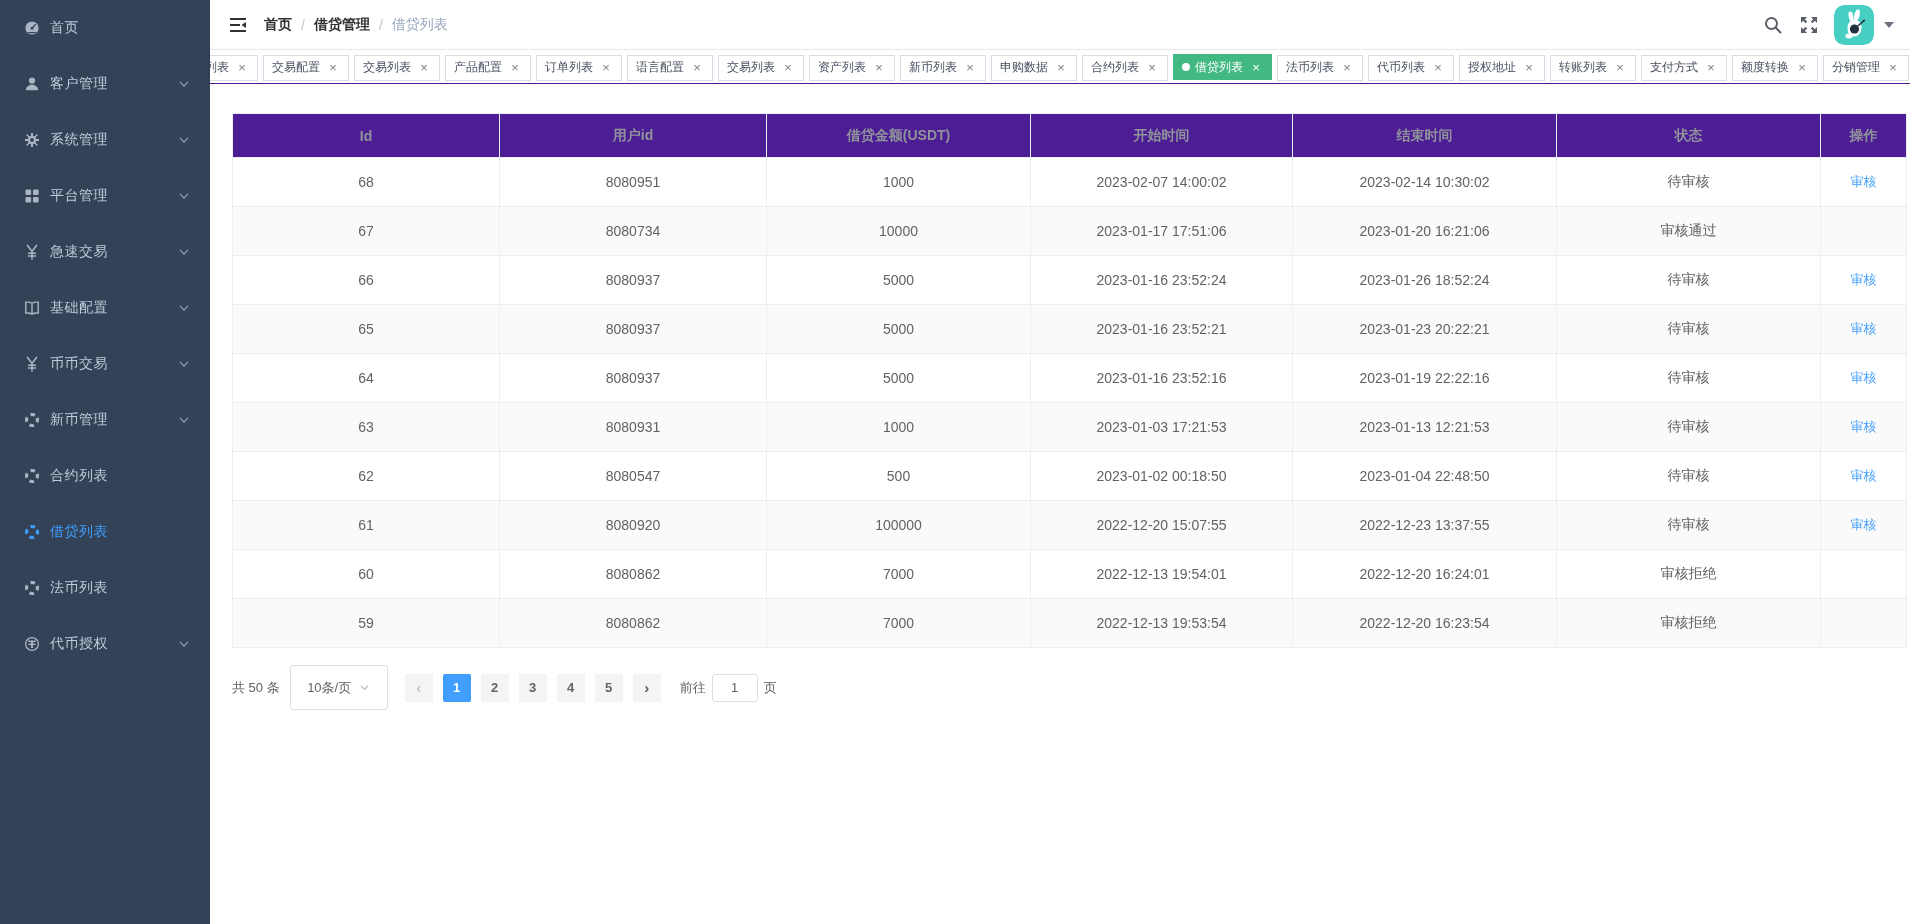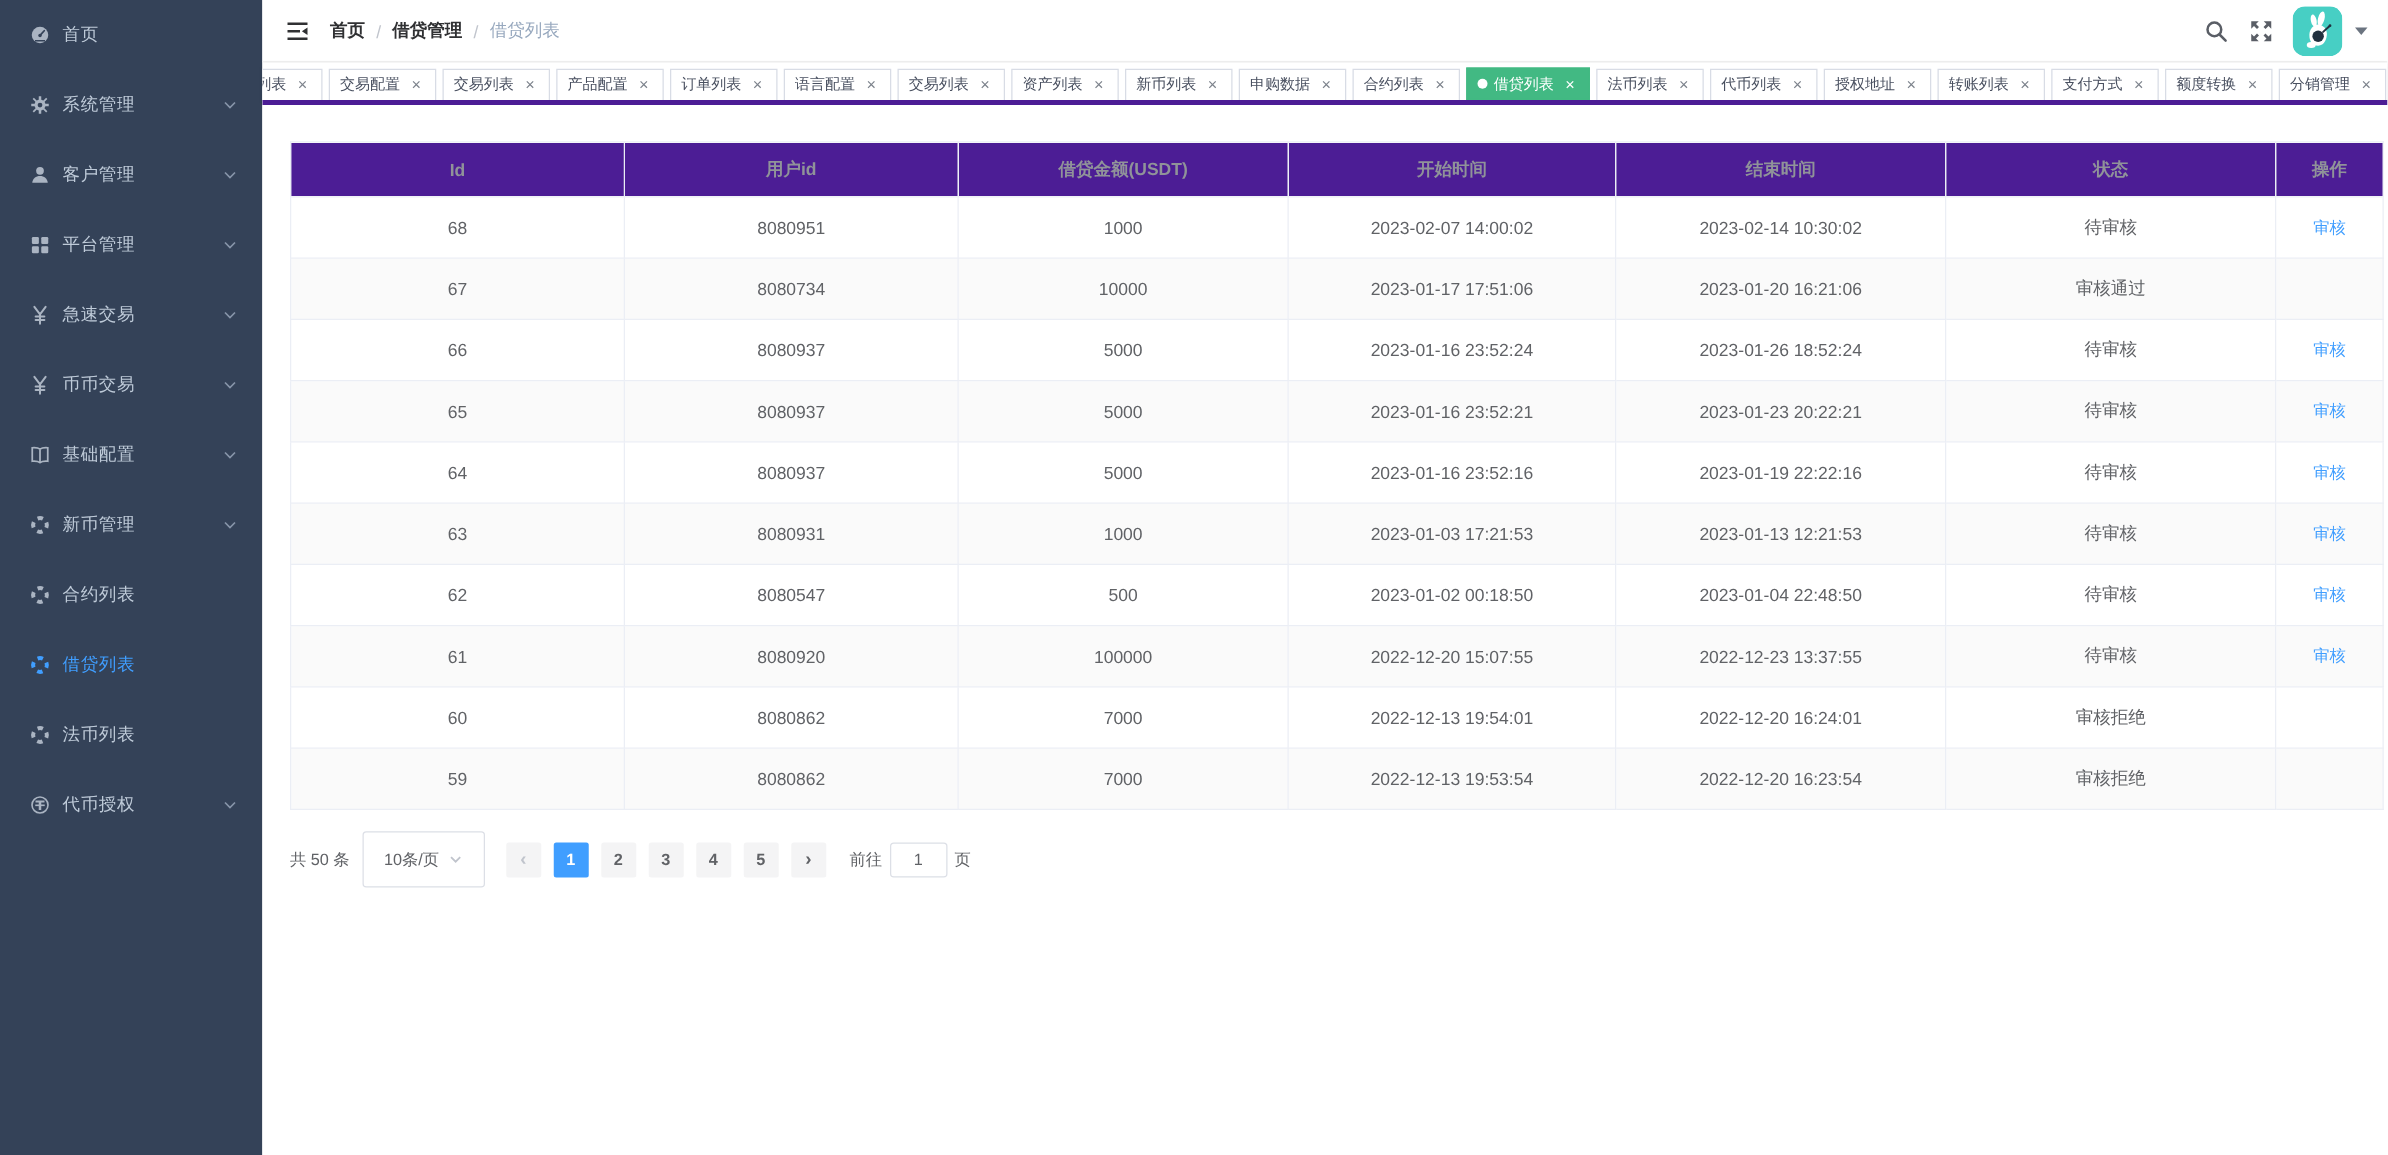--- a/index.html
+++ b/index.html
@@ -43,21 +43,21 @@
   .crumb-sep{color:#c0c4cc;margin:0 9px;font-weight:400;}
   .navbar-right{margin-left:auto;display:flex;align-items:center;}
   .nav-icon{width:18px;height:18px;color:#5a5e66;cursor:pointer;margin-left:18px;}
   .nav-icon svg{width:18px;height:18px;display:block;}
   .avatar{width:40px;height:40px;border-radius:10px;margin-left:16px;cursor:pointer;overflow:hidden;}
   .avatar svg{width:40px;height:40px;display:block;}
   .caret-down{width:0;height:0;border-left:5px solid transparent;border-right:5px solid transparent;
     border-top:6px solid #6b7480;margin-left:10px;cursor:pointer;}
 
   
-  .tags-bar{height:34px;background:#fff;border-bottom:4px solid #4c1d95;
+  .tags-bar{height:34px;background:#fff;border-bottom:1px solid #4c1d95;
     box-shadow:0 1px 3px rgba(0,0,0,.12),0 0 3px rgba(0,0,0,.04);
     padding:4px 0 0 0;white-space:nowrap;overflow:hidden;}
   .tag{display:inline-flex;align-items:center;height:26px;padding:0 8px;margin-left:5px;
     border:1px solid #d8dce5;background:#fff;color:#495060;font-size:12px;cursor:pointer;}
   .tag.clipped{margin-left:-14px;}
   .tag .tag-dot{width:8px;height:8px;border-radius:50%;background:#fff;margin-right:5px;display:none;}
   .tag .tag-close{margin-left:6px;font-size:13px;line-height:1;color:#7d838c;width:14px;height:14px;
     display:inline-flex;align-items:center;justify-content:center;border-radius:50%;}
   .tag.active{background:var(--tag-green);border-color:var(--tag-green);color:#fff;}
   .tag.active .tag-dot{display:inline-block;}
@@ -105,20 +105,34 @@
             <circle cx="8" cy="8" r="6.6" fill="currentColor"></circle>
             <path d="M8 8.3L11.4 4.6" stroke="#344258" stroke-width="1.4" stroke-linecap="round" fill="none"></path>
             <circle cx="8" cy="8.3" r="1.4" fill="#344258"></circle>
             <path d="M4 12.6h8" stroke="#344258" stroke-width="1.2"></path>
           </svg>
         </span>
         <span class="menu-label">首页</span>
       </div>
       <div class="menu-item">
         <span class="menu-icon">
+          <svg viewBox="0 0 16 16" fill="currentColor">
+            <circle cx="8" cy="4.6" r="3.1"></circle>
+            <path d="M1.8 14.2c.3-3.4 2.9-5.4 6.2-5.4s5.9 2 6.2 5.4z"></path>
+          </svg>
+        </span>
+        <span class="menu-label">客户管理</span>
+        <span class="menu-chevron">
+          <svg viewBox="0 0 12 12" fill="none" stroke="currentColor" stroke-width="1.4">
+            <path d="M2 4l4 4 4-4"></path>
+          </svg>
+        </span>
+      </div>
+      <div class="menu-item">
+        <span class="menu-icon">
           <svg viewBox="0 0 16 16">
             <g fill="currentColor">
               <path d="M7 1h2v14H7z"></path>
               <path d="M1 7h14v2H1z"></path>
               <path d="M3.1 2.1l10.8 10.8-1 1L2.1 3.1z"></path>
               <path d="M12.9 2.1L2.1 12.9l1 1L13.9 3.1z"></path>
               <circle cx="8" cy="8" r="4.4"></circle>
             </g>
             <circle cx="8" cy="8" r="1.9" fill="#344258"></circle>
           </svg>
@@ -126,34 +140,20 @@
         <span class="menu-label">系统管理</span>
         <span class="menu-chevron">
           <svg viewBox="0 0 12 12" fill="none" stroke="currentColor" stroke-width="1.4">
             <path d="M2 4l4 4 4-4"></path>
           </svg>
         </span>
       </div>
       <div class="menu-item">
         <span class="menu-icon">
           <svg viewBox="0 0 16 16" fill="currentColor">
-            <circle cx="8" cy="4.6" r="3.1"></circle>
-            <path d="M1.8 14.2c.3-3.4 2.9-5.4 6.2-5.4s5.9 2 6.2 5.4z"></path>
-          </svg>
-        </span>
-        <span class="menu-label">客户管理</span>
-        <span class="menu-chevron">
-          <svg viewBox="0 0 12 12" fill="none" stroke="currentColor" stroke-width="1.4">
-            <path d="M2 4l4 4 4-4"></path>
-          </svg>
-        </span>
-      </div>
-      <div class="menu-item">
-        <span class="menu-icon">
-          <svg viewBox="0 0 16 16" fill="currentColor">
             <rect x="1.5" y="1.5" width="5.6" height="5.6" rx="1"></rect>
             <rect x="9" y="1.5" width="5.6" height="5.6" rx="1"></rect>
             <rect x="1.5" y="9" width="5.6" height="5.6" rx="1"></rect>
             <rect x="9" y="9" width="5.6" height="5.6" rx="1"></rect>
           </svg>
         </span>
         <span class="menu-label">平台管理</span>
         <span class="menu-chevron">
           <svg viewBox="0 0 12 12" fill="none" stroke="currentColor" stroke-width="1.4">
             <path d="M2 4l4 4 4-4"></path>
@@ -168,39 +168,39 @@
         </span>
         <span class="menu-label">急速交易</span>
         <span class="menu-chevron">
           <svg viewBox="0 0 12 12" fill="none" stroke="currentColor" stroke-width="1.4">
             <path d="M2 4l4 4 4-4"></path>
           </svg>
         </span>
       </div>
       <div class="menu-item">
         <span class="menu-icon">
-          <svg viewBox="0 0 16 16" fill="none" stroke="currentColor" stroke-width="1.6" stroke-linecap="round">
-            <path d="M3.5 1.5L8 7.5l4.5-6M8 7.5V15M4.5 9.2h7M4.5 12h7"></path>
-          </svg>
-        </span>
-        <span class="menu-label">币币交易</span>
-        <span class="menu-chevron">
-          <svg viewBox="0 0 12 12" fill="none" stroke="currentColor" stroke-width="1.4">
-            <path d="M2 4l4 4 4-4"></path>
-          </svg>
-        </span>
-      </div>
-      <div class="menu-item">
-        <span class="menu-icon">
           <svg viewBox="0 0 16 16" fill="none" stroke="currentColor" stroke-width="1.4">
             <path d="M8 3.3C6.6 2.2 4.6 2 1.8 2.2V13c2.8-.2 4.8.1 6.2 1.1 1.4-1 3.4-1.3 6.2-1.1V2.2C11.4 2 9.4 2.2 8 3.3z"></path>
             <path d="M8 3.5V14"></path>
           </svg>
         </span>
         <span class="menu-label">基础配置</span>
+        <span class="menu-chevron">
+          <svg viewBox="0 0 12 12" fill="none" stroke="currentColor" stroke-width="1.4">
+            <path d="M2 4l4 4 4-4"></path>
+          </svg>
+        </span>
+      </div>
+      <div class="menu-item">
+        <span class="menu-icon">
+          <svg viewBox="0 0 16 16" fill="none" stroke="currentColor" stroke-width="1.6" stroke-linecap="round">
+            <path d="M3.5 1.5L8 7.5l4.5-6M8 7.5V15M4.5 9.2h7M4.5 12h7"></path>
+          </svg>
+        </span>
+        <span class="menu-label">币币交易</span>
         <span class="menu-chevron">
           <svg viewBox="0 0 12 12" fill="none" stroke="currentColor" stroke-width="1.4">
             <path d="M2 4l4 4 4-4"></path>
           </svg>
         </span>
       </div>
       <div class="menu-item">
         <span class="menu-icon">
           <svg viewBox="0 0 16 16" fill="none">
             <circle cx="8" cy="8" r="5.5" stroke="currentColor" stroke-width="3.2" stroke-dasharray="4.32 4.32" transform="rotate(-22 8 8)"></circle>

